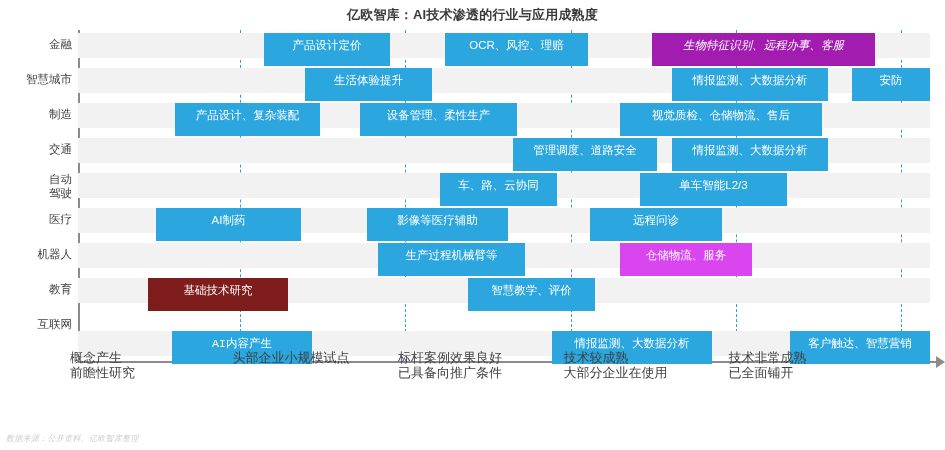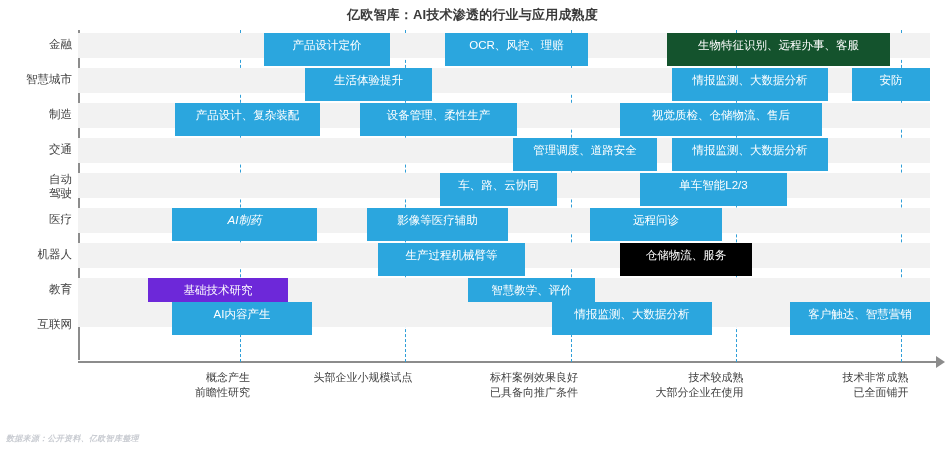--- a/index.html
+++ b/index.html
@@ -108,35 +108,35 @@
     font-size: 11.5px;
     line-height: 25px;
     text-align: center;
     white-space: nowrap;
     overflow: hidden;
   }
 
   
   .xcap {
     position: absolute;
-    top: 370px;
-    text-align: right;
-    font-size: 11px;
+    top: 350px;
+    text-align: left;
+    font-size: 13px;
     color: #3f3f3f;
     line-height: 15px;
     white-space: nowrap;
   }
 
   #source-note {
     position: absolute;
     left: 6px;
     bottom: 6px;
     font-size: 8px;
     font-style: italic;
-    font-weight: bold;
+    font-weight: normal;
     color: #c9ccd2;
     letter-spacing: 0.3px;
   }
 </style>
 </head>
 <body>
 
 <div id="chart-title">亿欧智库：AI技术渗透的行业与应用成熟度</div>
 
 <div id="y-axis-line"></div>
@@ -146,21 +146,21 @@
 <div id="plot">
     <div class="gridline" style="left: 162px;"></div>
     <div class="gridline" style="left: 327px;"></div>
     <div class="gridline" style="left: 493px;"></div>
     <div class="gridline" style="left: 658px;"></div>
     <div class="gridline" style="left: 823px;"></div>
     <div class="row" style="top: 3px;">
       <div class="row-band"></div>
       <div class="bar" style="left: 186px; width: 126px; background: rgb(43, 166, 222);">产品设计定价</div>
       <div class="bar" style="left: 367px; width: 143px; background: rgb(43, 166, 222);">OCR、风控、理赔</div>
-      <div class="bar" style="left: 589px; width: 223px; background: #14532d;">生物特征识别、远程办事、客服</div>
+      <div class="bar" style="left: 574px; width: 223px; background: #a21caf; font-style: italic;">生物特征识别、远程办事、客服</div>
     </div>
     <div class="row" style="top: 38px;">
       <div class="row-band"></div>
       <div class="bar" style="left: 227px; width: 127px; background: rgb(43, 166, 222);">生活体验提升</div>
       <div class="bar" style="left: 594px; width: 156px; background: rgb(43, 166, 222);">情报监测、大数据分析</div>
       <div class="bar" style="left: 774px; width: 78px; background: rgb(43, 166, 222);">安防</div>
     </div>
     <div class="row" style="top: 73px;">
       <div class="row-band"></div>
       <div class="bar" style="left: 97px; width: 145px; background: rgb(43, 166, 222);">产品设计、复杂装配</div>
@@ -172,35 +172,35 @@
       <div class="bar" style="left: 435px; width: 144px; background: rgb(43, 166, 222);">管理调度、道路安全</div>
       <div class="bar" style="left: 594px; width: 156px; background: rgb(43, 166, 222);">情报监测、大数据分析</div>
     </div>
     <div class="row" style="top: 143px;">
       <div class="row-band"></div>
       <div class="bar" style="left: 362px; width: 117px; background: rgb(43, 166, 222);">车、路、云协同</div>
       <div class="bar" style="left: 562px; width: 147px; background: rgb(43, 166, 222);">单车智能L2/3</div>
     </div>
     <div class="row" style="top: 178px;">
       <div class="row-band"></div>
-      <div class="bar" style="left: 94px; width: 145px; background: rgb(43, 166, 222); font-style: italic;">AI制药</div>
+      <div class="bar" style="left: 78px; width: 145px; background: rgb(43, 166, 222);">AI制药</div>
       <div class="bar" style="left: 289px; width: 141px; background: rgb(43, 166, 222);">影像等医疗辅助</div>
       <div class="bar" style="left: 512px; width: 132px; background: rgb(43, 166, 222);">远程问诊</div>
     </div>
     <div class="row" style="top: 213px;">
       <div class="row-band"></div>
       <div class="bar" style="left: 300px; width: 147px; background: rgb(43, 166, 222);">生产过程机械臂等</div>
-      <div class="bar" style="left: 542px; width: 132px; background: #000000;">仓储物流、服务</div>
+      <div class="bar" style="left: 542px; width: 132px; background: #d946ef;">仓储物流、服务</div>
     </div>
     <div class="row" style="top: 248px;">
       <div class="row-band"></div>
-      <div class="bar" style="left: 70px; width: 140px; background: #6d28d9;">基础技术研究</div>
+      <div class="bar" style="left: 70px; width: 140px; background: #7f1d1d;">基础技术研究</div>
       <div class="bar" style="left: 390px; width: 127px; background: rgb(43, 166, 222);">智慧教学、评价</div>
     </div>
-    <div class="row" style="top: 272px;">
+    <div class="row" style="top: 301px; font-family: Liberation Mono, monospace;">
       <div class="row-band"></div>
       <div class="bar" style="left: 94px; width: 140px; background: rgb(43, 166, 222);">AI内容产生</div>
       <div class="bar" style="left: 474px; width: 160px; background: rgb(43, 166, 222);">情报监测、大数据分析</div>
       <div class="bar" style="left: 712px; width: 140px; background: rgb(43, 166, 222);">客户触达、智慧营销</div>
     </div>
   </div>
 
 <div id="source-note">数据来源：公开资料、亿欧智库整理</div>
 
 <div class="row-label" style="position: absolute; left: 0px; width: 72px; top: 38px;">

